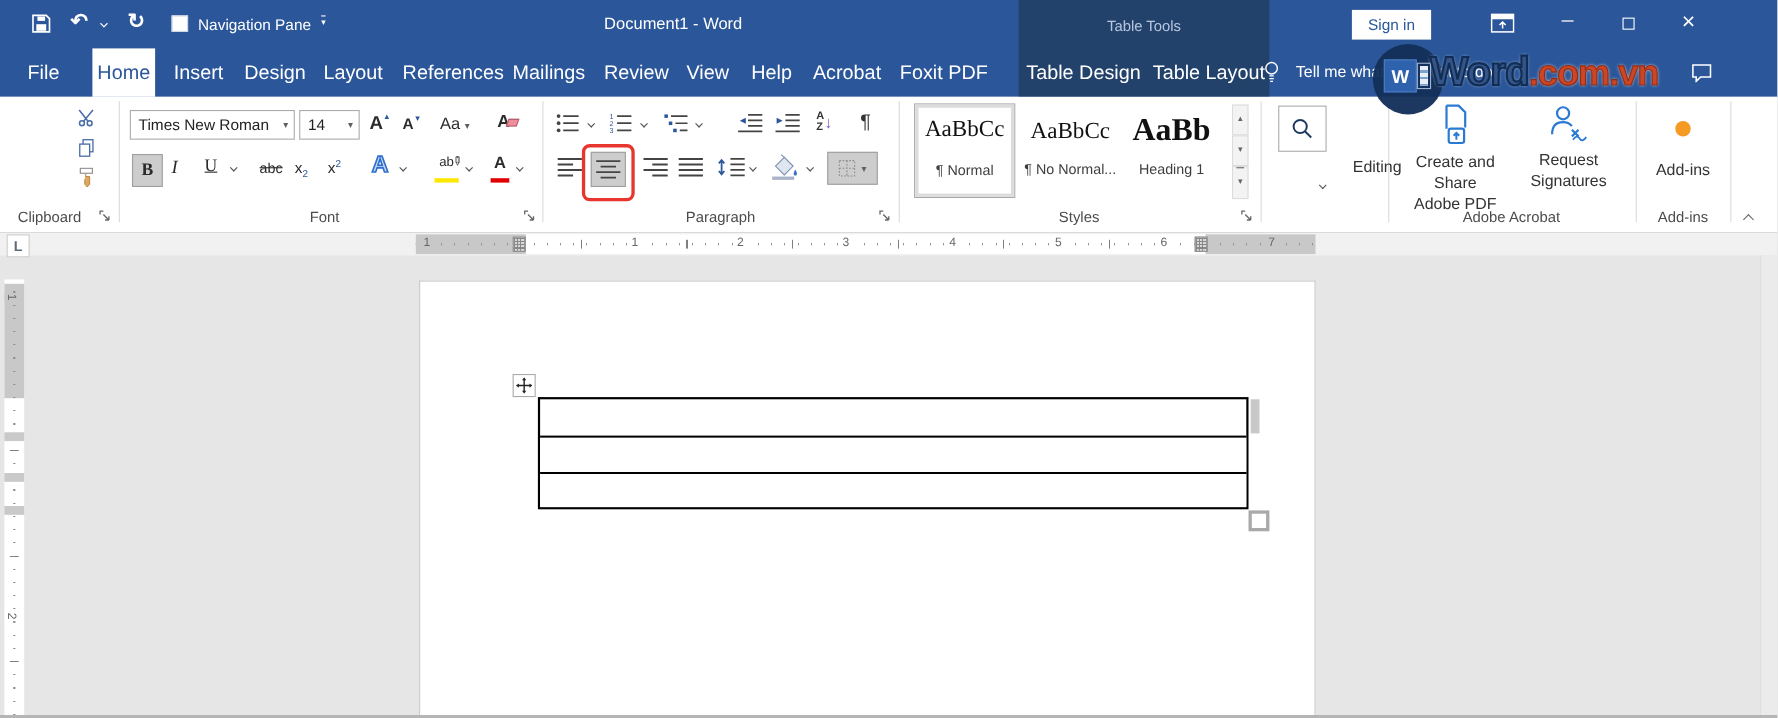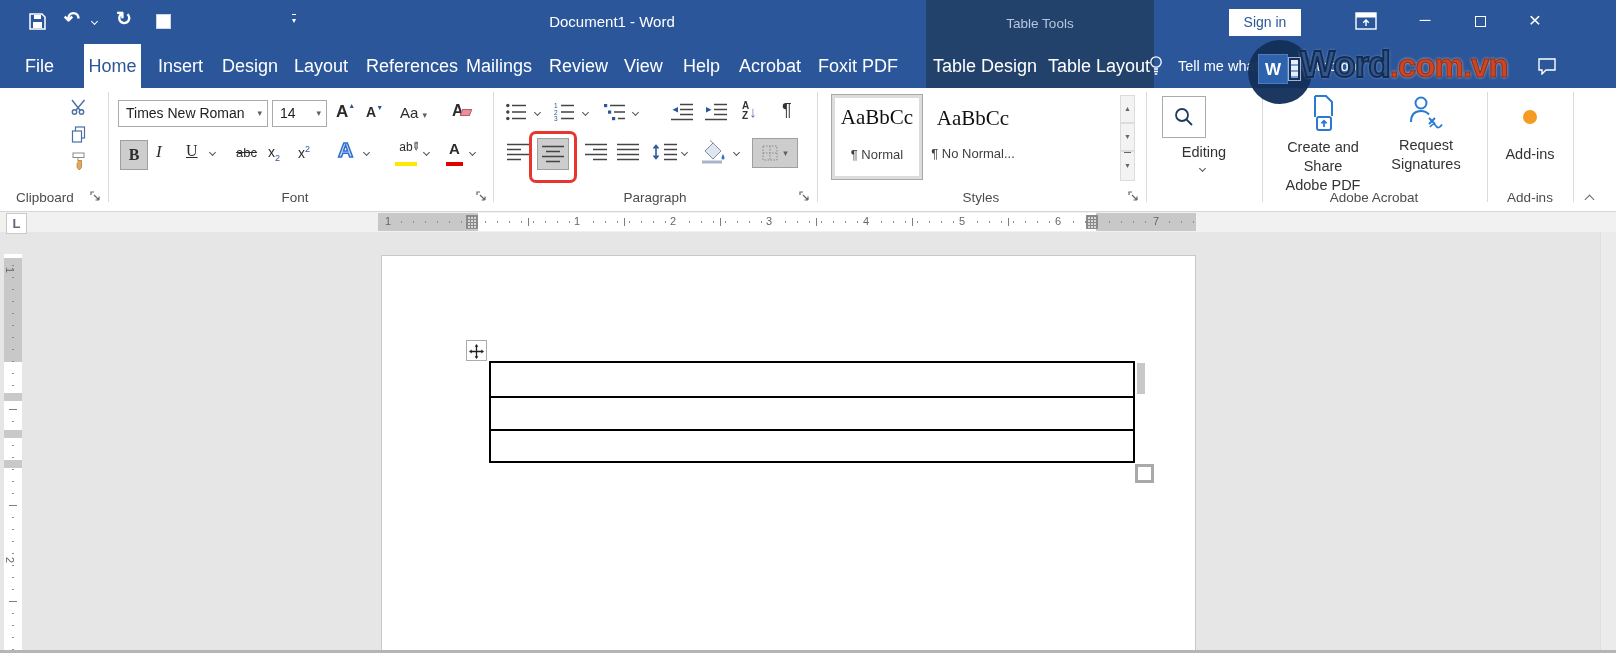--- a/index.html
+++ b/index.html
@@ -95,20 +95,21 @@
       <svg width="19" height="19" viewBox="0 0 19 19">
           <path d="M2 2 h12 l3 3 v12 H2 Z" fill="none" stroke="#fff" stroke-width="1.5"></path>
           <rect x="5" y="10" width="9" height="6" fill="#fff"></rect>
           <rect x="6" y="3" width="7" height="4" fill="#fff"></rect>
         </svg>
     </span>
     <span class="qat-ico" style="left:64px;top:7px;font-size:19px;font-weight:bold;">↶</span>
     <span class="qat-ico chev chev-sm" style="left:92px;top:19px;color:#fff;"></span>
     <span class="qat-ico" style="left:116px;top:7px;font-size:19px;font-weight:bold;">↻</span>
     <span id="checkbox-nav"></span>
+    <span class="white-txt abs" style="left:180px;top:0;line-height:44px;">Navigation Pane</span>
     <span class="qat-ico" style="left:292px;top:14px;border-top:1.5px solid #fff;padding-top:1px;font-size:8px;">▾</span>
 
     <div id="title">Document1  -  Word</div>
 
     <div id="signin">Sign in</div>
     <span class="abs" style="left:1355px;top:12px;">
       <svg width="22" height="18" viewBox="0 0 22 18">
           <rect x="1" y="1" width="20" height="16" fill="none" stroke="#fff" stroke-width="1.4"></rect>
           <rect x="1" y="1" width="20" height="4.5" fill="#fff"></rect>
           <path d="M11 14 V8.5 M8.2 10.8 L11 8 13.8 10.8" stroke="#fff" stroke-width="1.4" fill="none"></path>
@@ -363,41 +364,45 @@
     </span>
 
     <div class="style-card" style="left:831px;top:6px;width:92px;height:86px;background:#fff;border:1px solid #a8a8a8;outline:3px solid #dcdcdc;outline-offset:-4px;">
       <div class="style-sample">AaBbCc</div>
       <div class="style-name" style="margin-top:8px;">¶ Normal</div>
     </div>
     <div class="style-card" style="left:929px;top:8px;width:88px;height:82px;">
       <div class="style-sample">AaBbCc</div>
       <div class="style-name" style="margin-top:6px;">¶ No Normal...</div>
     </div>
+    <div class="style-card" style="left:1021px;top:8px;width:88px;height:82px;">
+      <div class="style-sample" style="font-size:29px;font-weight:600;">AaBb</div>
+      <div class="style-name" style="margin-top:6px;">Heading 1</div>
+    </div>
     <div class="abs" style="left:1120px;top:7px;width:15px;height:86px;">
       <div class="scrollcell" style="top:0;height:28px;font-size:7px;line-height:26px;">▲</div>
       <div class="scrollcell" style="top:28px;height:28px;font-size:7px;line-height:26px;">▼</div>
       <div class="scrollcell" style="top:56px;height:30px;font-size:7px;line-height:24px;"><span style="display:inline-block;border-top:1.5px solid #666;padding-top:1px;">▼</span></div>
     </div>
     <div class="glabel" style="left:901px;width:160px;">Styles</div>
     <span class="launch" style="left:1128px;">
       <svg width="11" height="11" viewBox="0 0 11 11">
           <g stroke="#666" stroke-width="1.2" fill="none">
             <path d="M1 4 V1 h3 M4 4 l5 5 M9 9 v-3.5 M9 9 h-3.5"></path>
           </g>
         </svg>
     </span>
 
     <div class="abs" style="left:1162px;top:8px;width:44px;height:42px;border:1px solid #ababab;background:#fff;display:flex;align-items:center;justify-content:center;">
       <svg width="22" height="22" viewBox="0 0 22 22">
           <circle cx="9" cy="9" r="6" fill="none" stroke="#1f3a5f" stroke-width="1.8"></circle>
           <path d="M13.5 13.5 L19 19" stroke="#1f3a5f" stroke-width="1.8"></path>
         </svg>
     </div>
-    <div class="abs" style="left:1154px;top:56px;width:100px;text-align:center;font-size:14.5px;color:#333;">Editing</div>
+    <div class="abs" style="left:1202px;top:56px;width:100px;text-align:center;font-size:14.5px;color:#333;">Editing</div>
     <span class="chev chev-sm abs" style="left:1200px;top:78px;color:#555;"></span>
 
     <div class="abs" style="left:1378px;top:6px;width:96px;height:90px;text-align:center;">
       <span style="display:inline-block;">
         <svg width="36" height="38" viewBox="0 0 36 38">
             <g fill="none" stroke="#2a7ad4" stroke-width="2">
               <circle cx="13" cy="9" r="5.5"></circle>
               <path d="M3 28 c0-8 4.5-11 10-11 c3.5 0 6 1.2 8 3.5"></path>
               <path d="M21 24 l6 6 M27 24 l-6 6"></path>
               <path d="M22 33 c2.5-3.5 4.5-3.5 6-1 c1.5 2.5 4 2 6-1.5" stroke-width="1.7"></path>

